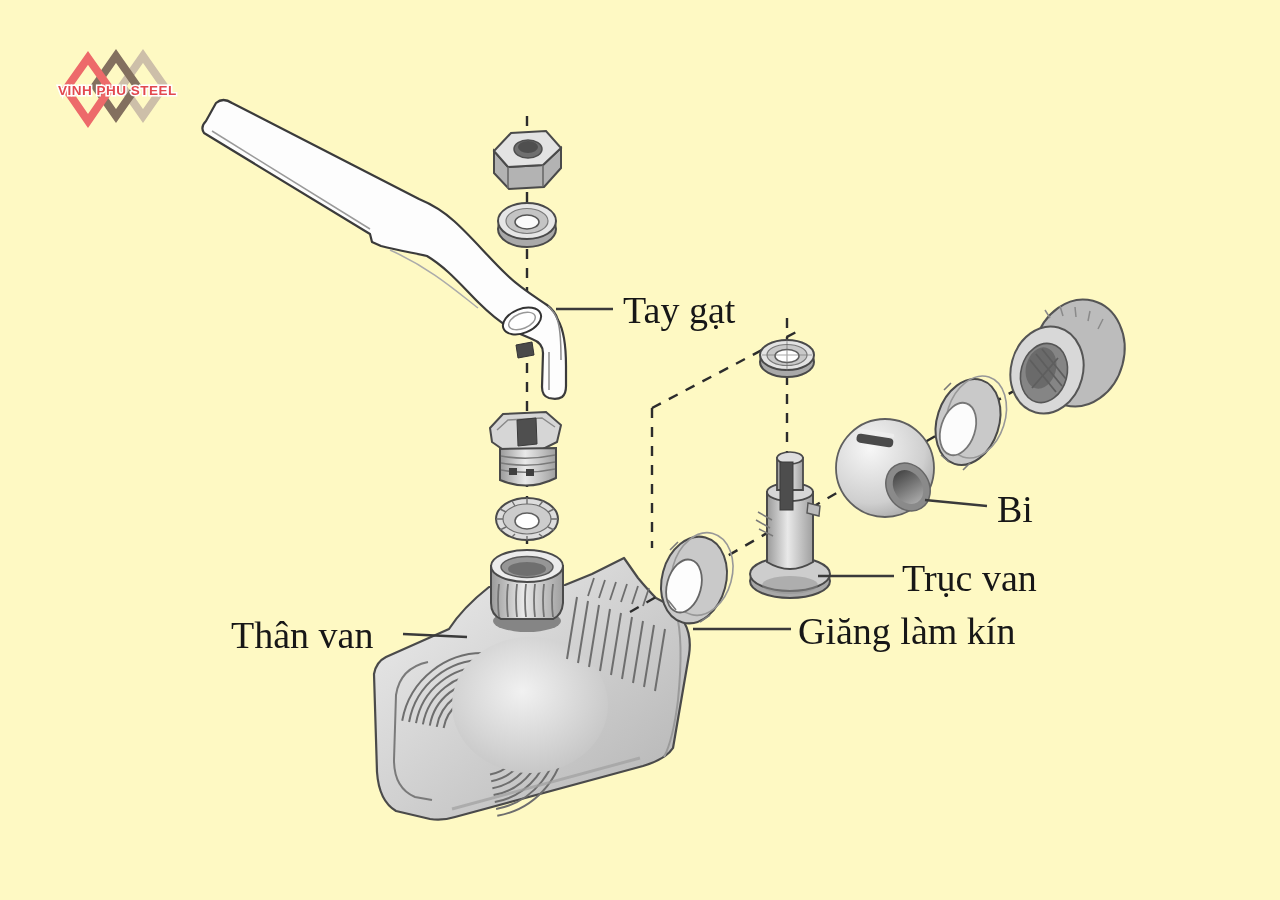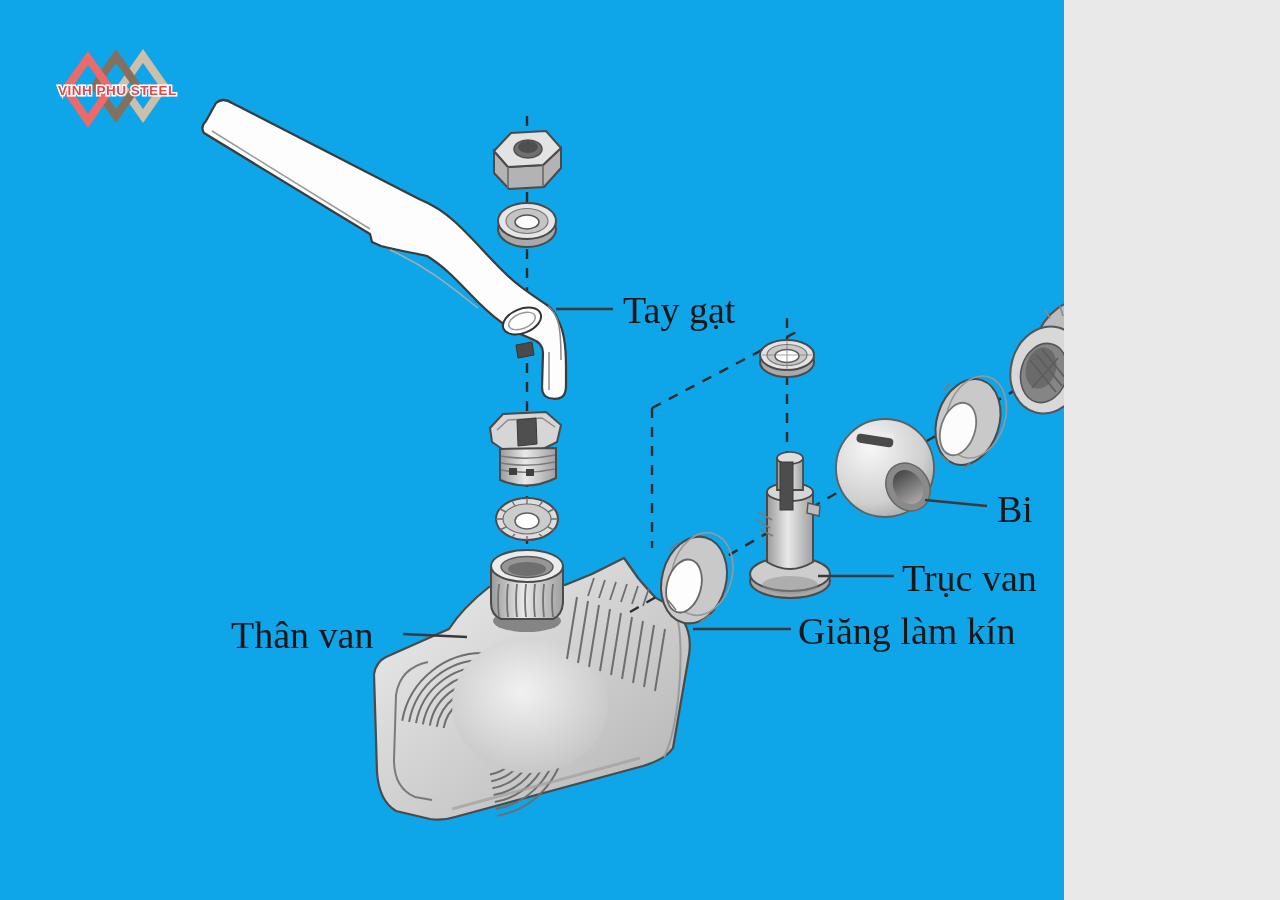--- a/index.html
+++ b/index.html
@@ -1,16 +1,16 @@
 <!DOCTYPE html>
 <html><head>
 <meta charset="utf-8">
 <style>
   html,body{margin:0;padding:0;background:#e9e9e9;}
-  .screen{position:relative;width:1064px;height:900px;background:#0ea5e9;overflow:hidden;
+  .screen{position:relative;width:1280px;height:900px;background:#fef9c3;overflow:hidden;
           font-family:"Liberation Serif", serif;}
   .logo{position:absolute;left:25px;top:18px;}
   .diagram{position:absolute;left:0;top:0;}
   .lbl{font-family:"Liberation Serif", serif;font-size:38px;fill:#171717;}
   .logo-text{font-family:"Liberation Sans", sans-serif;font-size:13.5px;font-weight:bold;
              letter-spacing:0.5px;fill:#e2494e;stroke:#ffffff;stroke-width:3px;paint-order:stroke;}
 </style>
 </head>
 <body>
 

